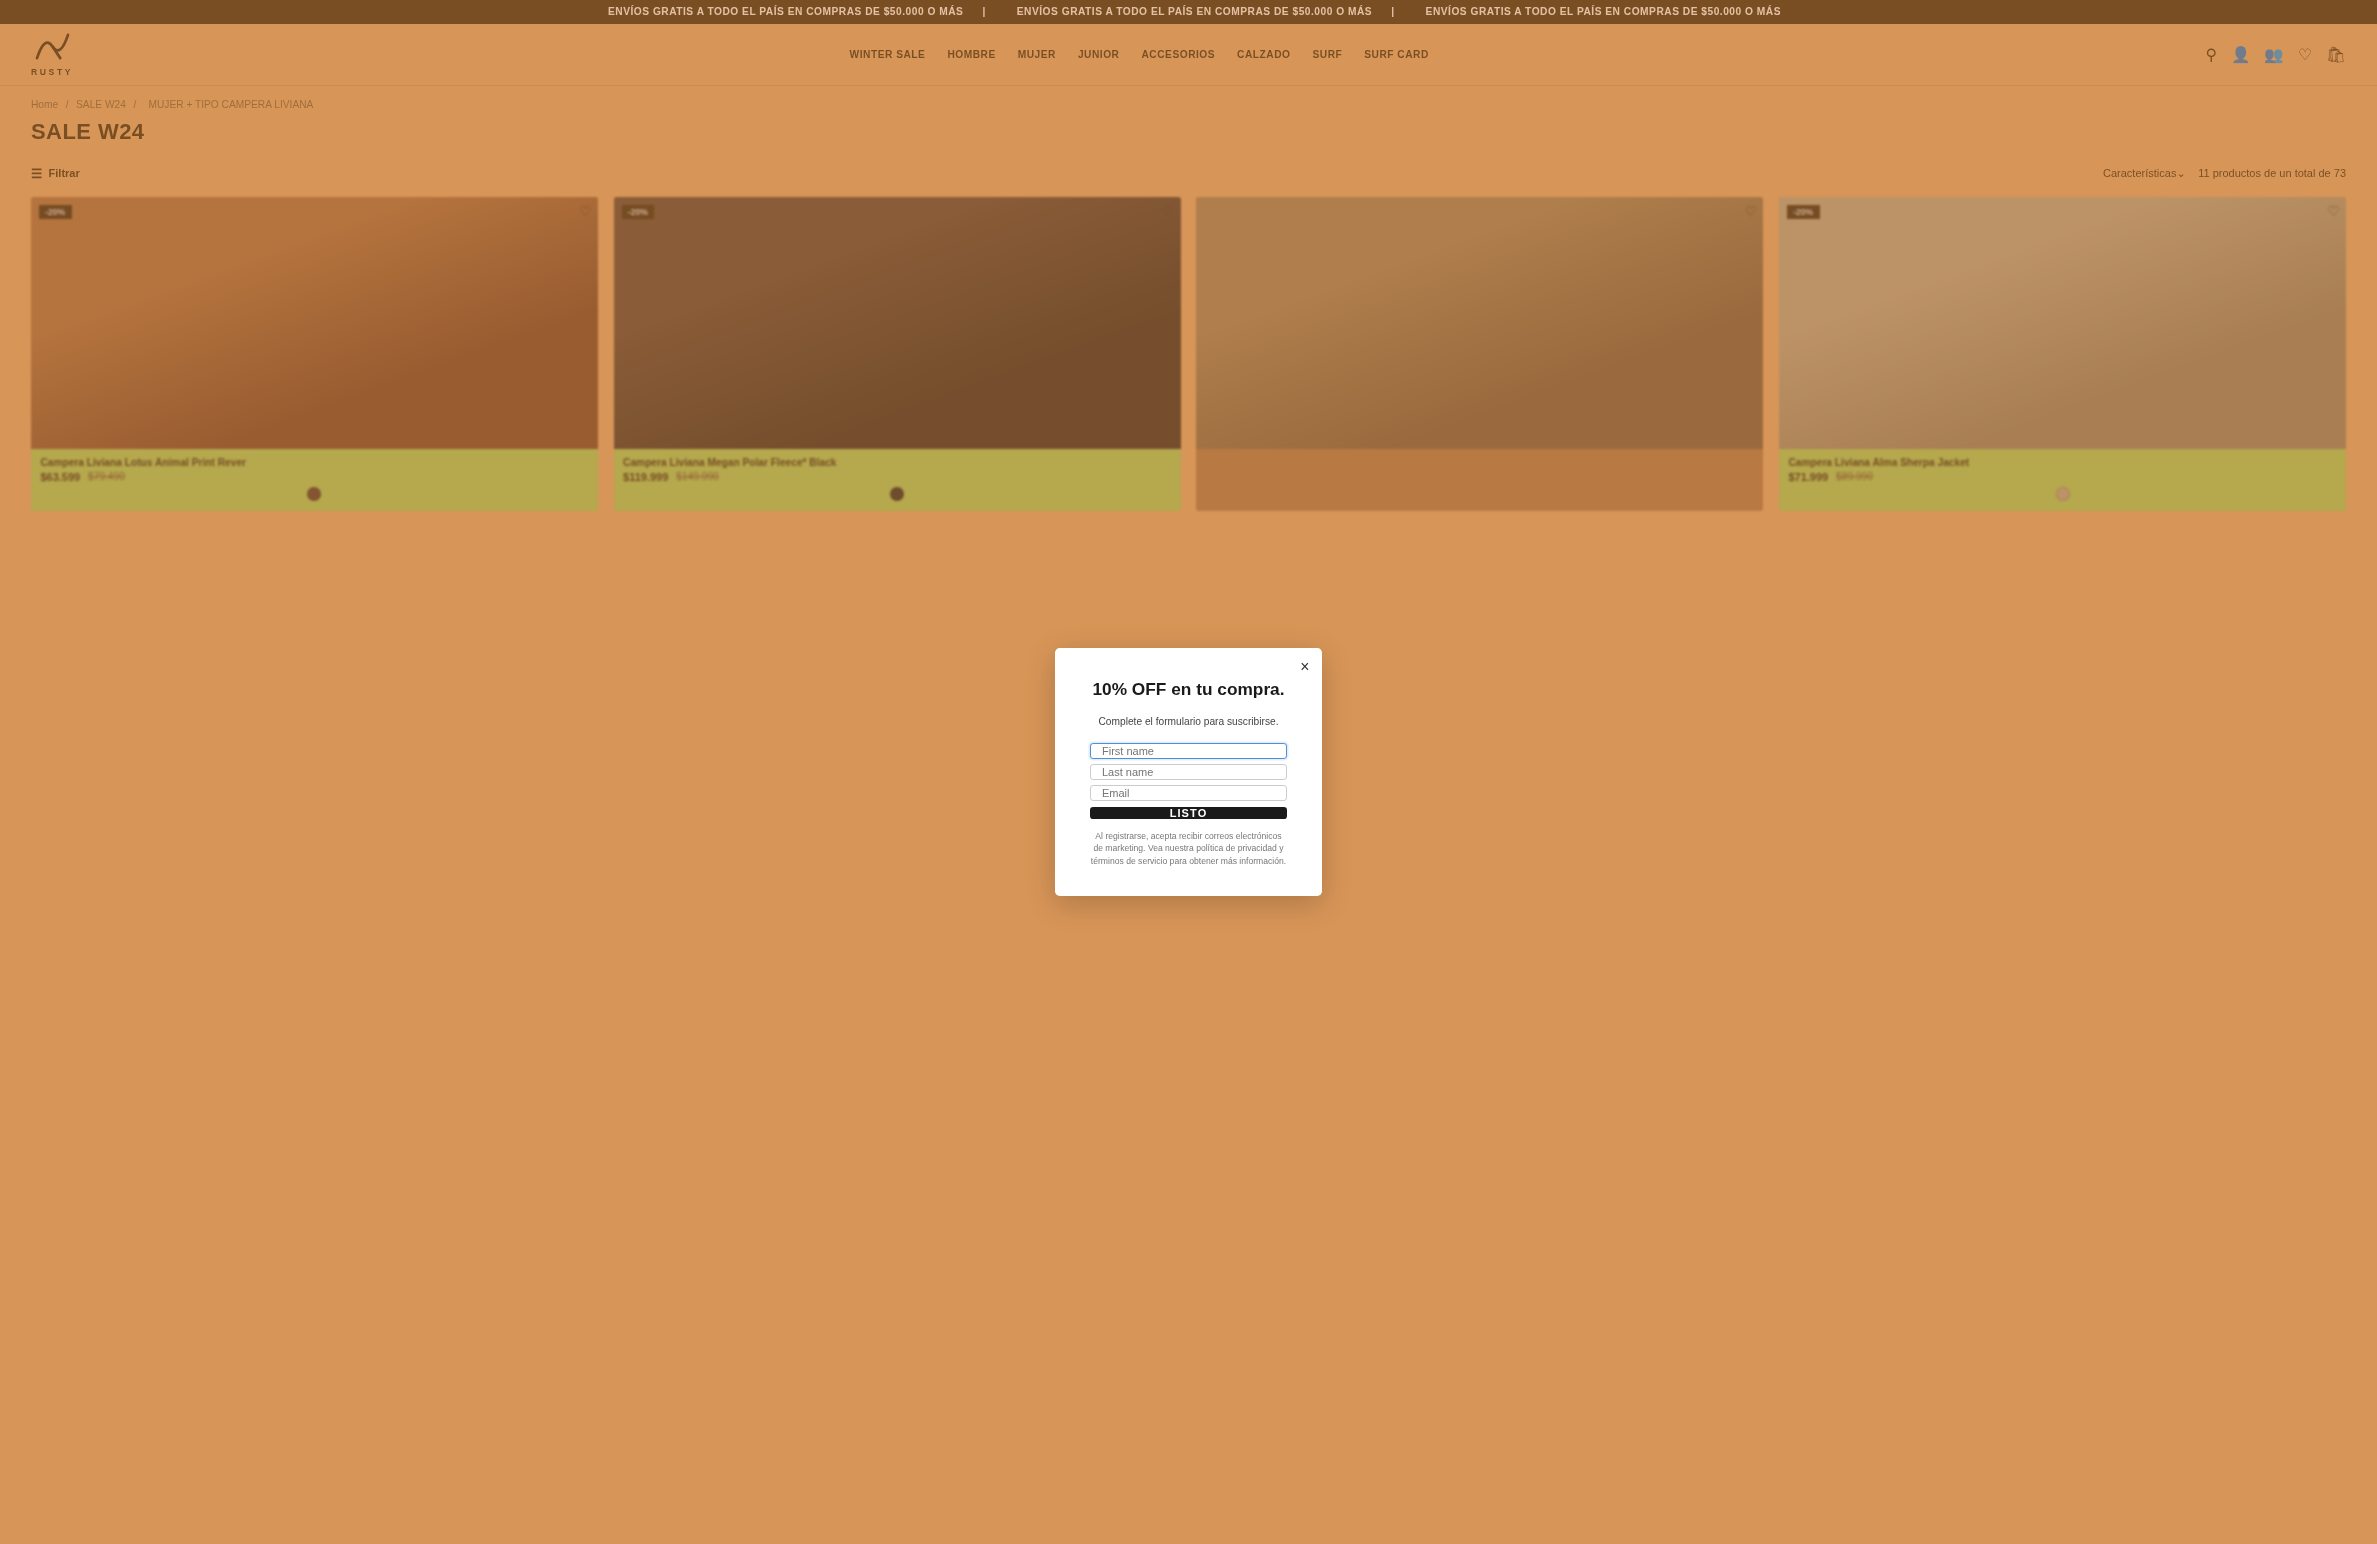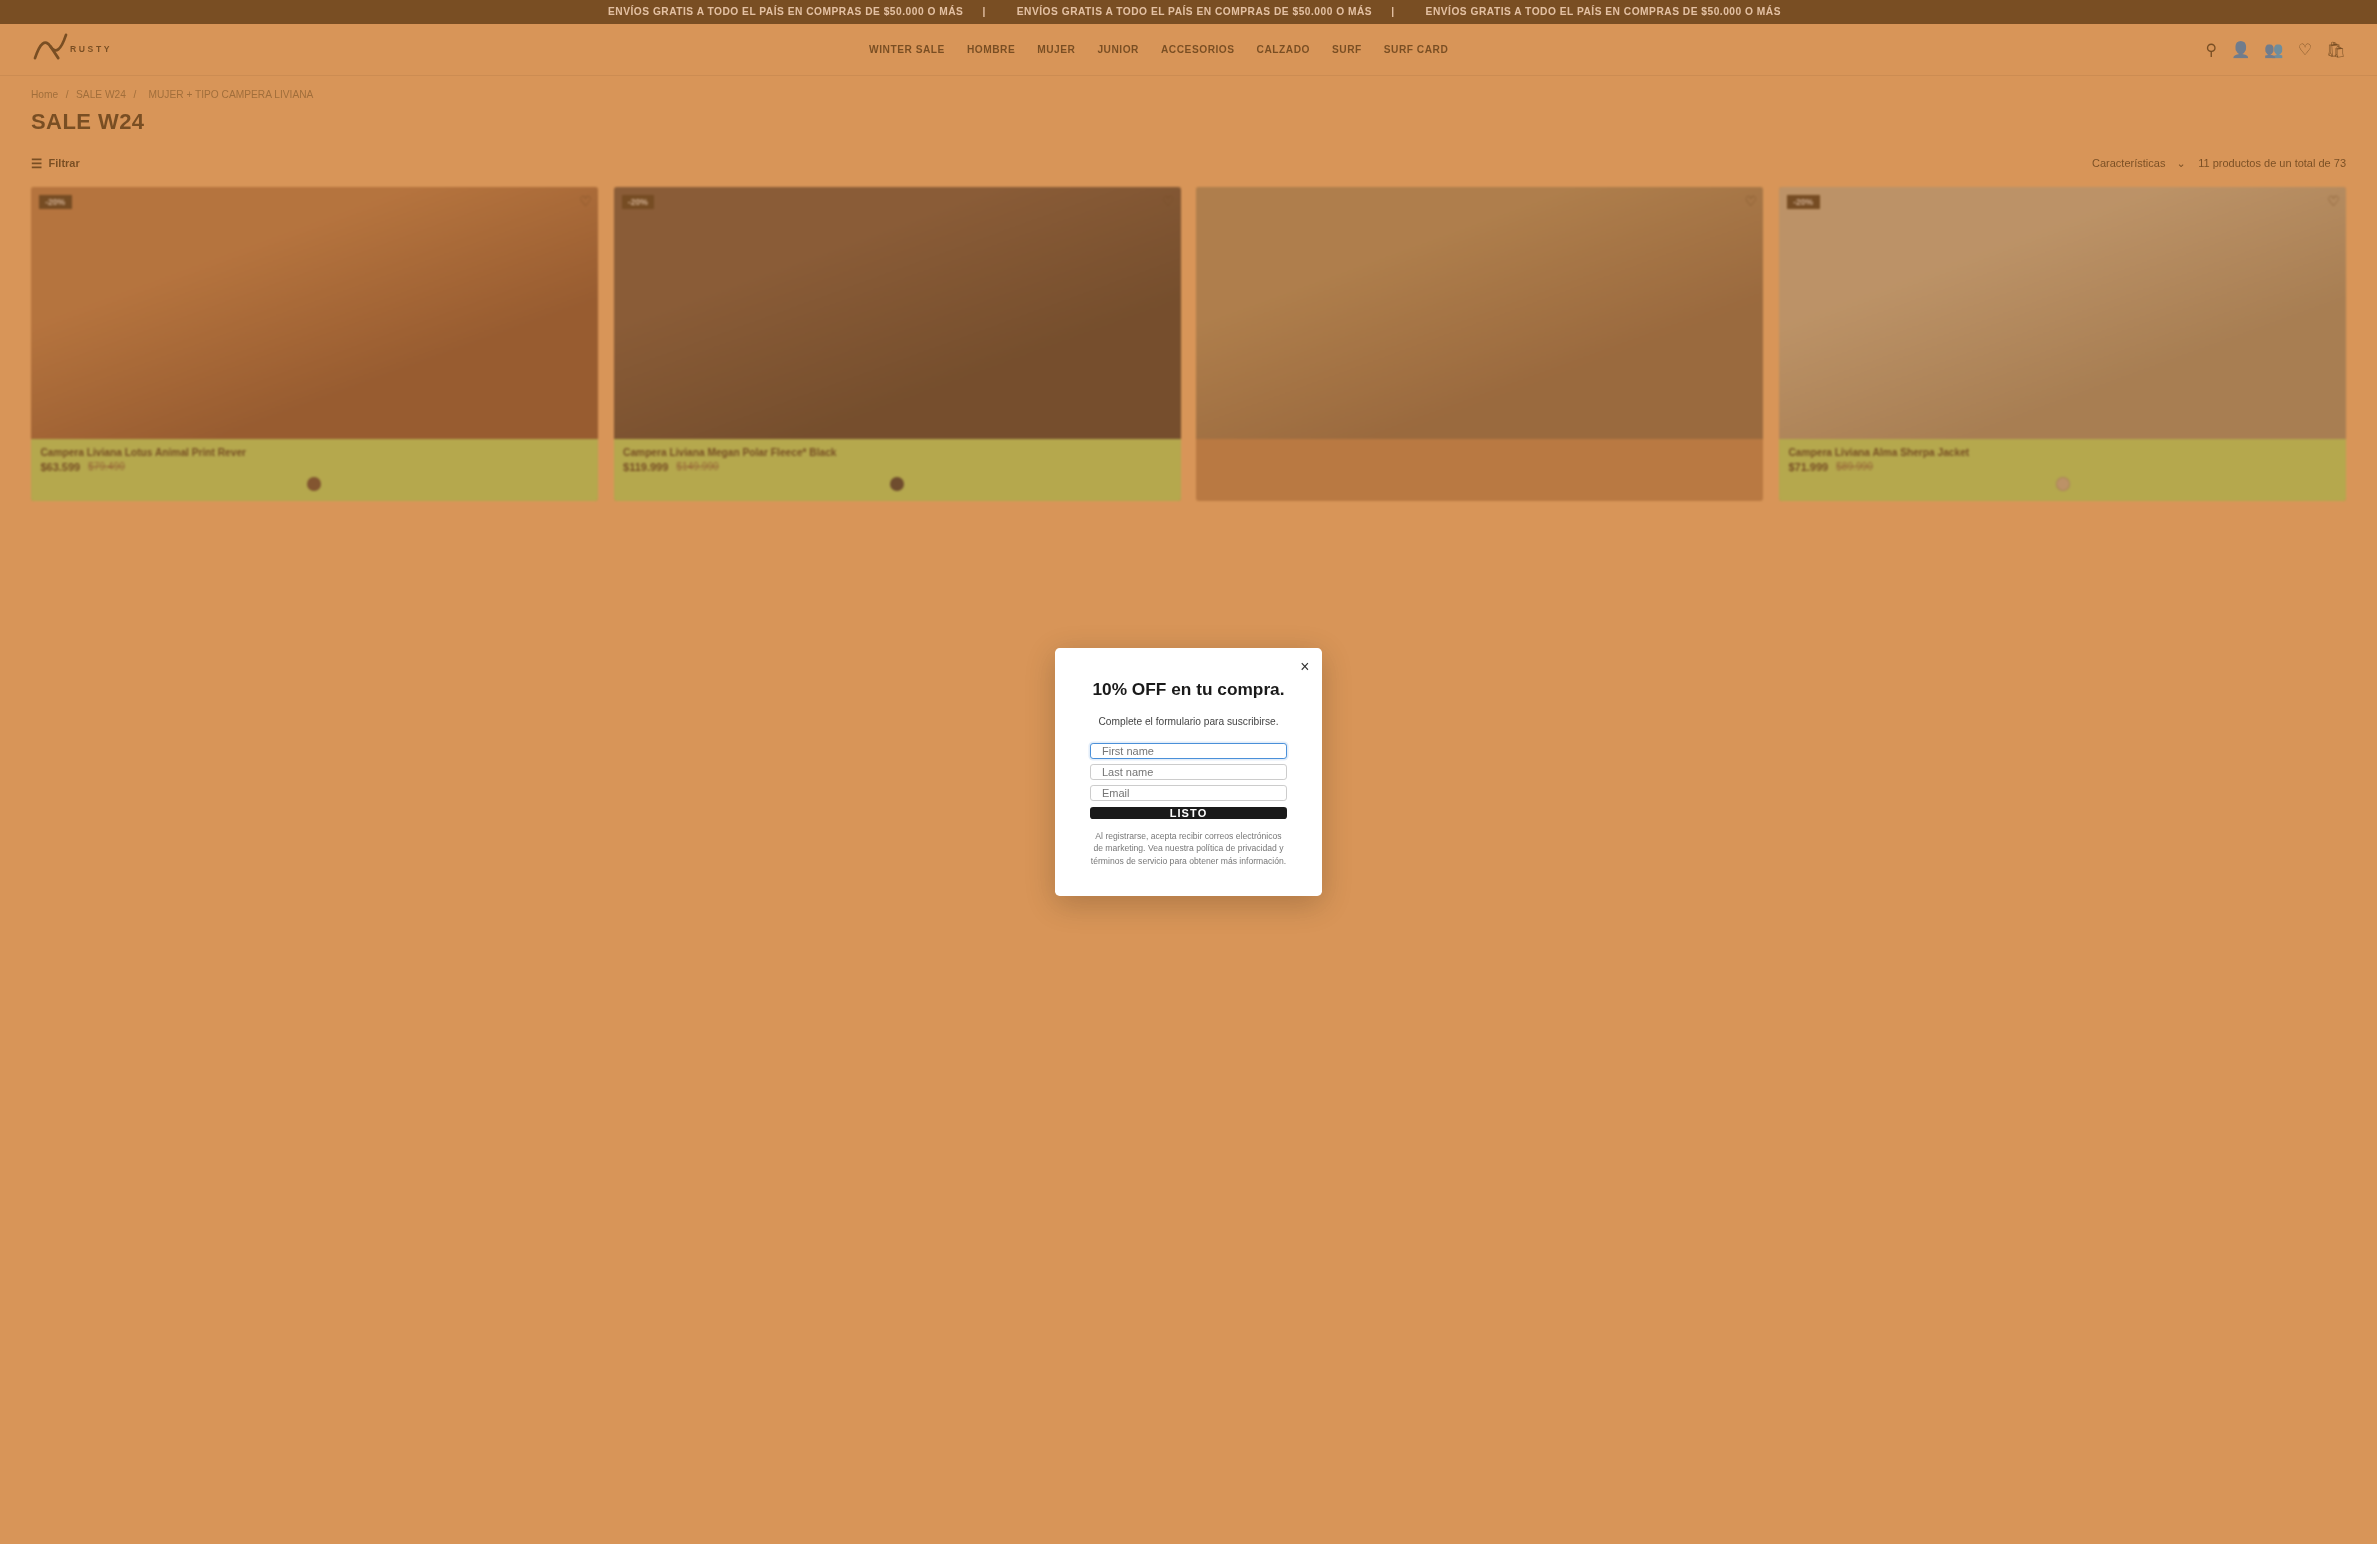--- a/index.html
+++ b/index.html
@@ -23,21 +23,21 @@
     .header {
       background: #e8a96a;
       display: flex;
       align-items: center;
       justify-content: space-between;
       padding: 7.9px 31px;
       border-bottom: 0.8px solid rgba(0,0,0,0.1);
     }
     .logo {
       display: flex;
-      flex-direction: row;
+      flex-direction: column;
       align-items: center;
     }
     .logo-icon {
       font-size: 28px;
       font-weight: 900;
       color: #2a1a00;
       line-height: 1;
     }
     .logo-text {
       font-size: 8.6px;
@@ -113,21 +113,21 @@
       gap: 12.6px;
     }
     .sort-btn {
       background: none;
       border: none;
       cursor: pointer;
       font-size: 11px;
       color: #2a1a00;
       display: flex;
       align-items: center;
-      gap: 11px;
+      gap: 0;
     }
     .product-count {
       font-size: 11px;
       color: #2a1a00;
     }
 
     
     .product-grid {
       display: grid;
       grid-template-columns: repeat(4, 1fr);

